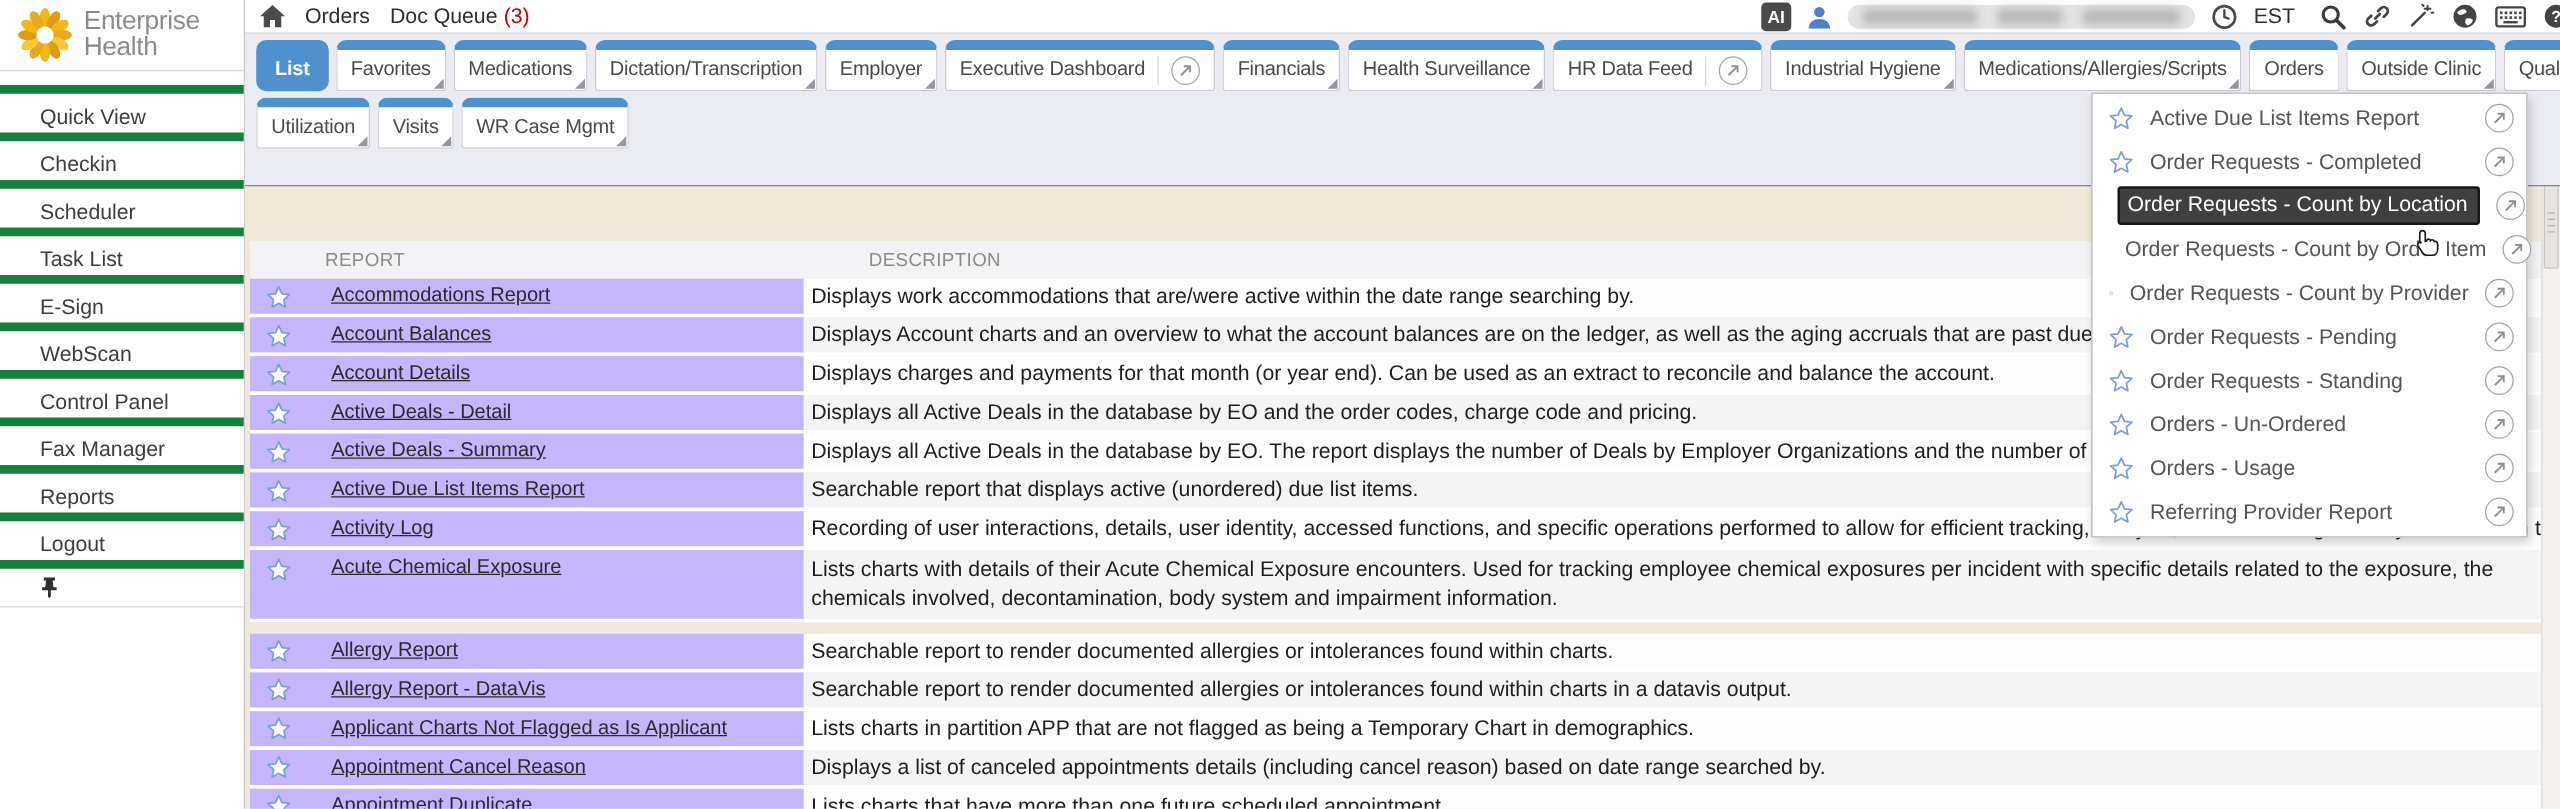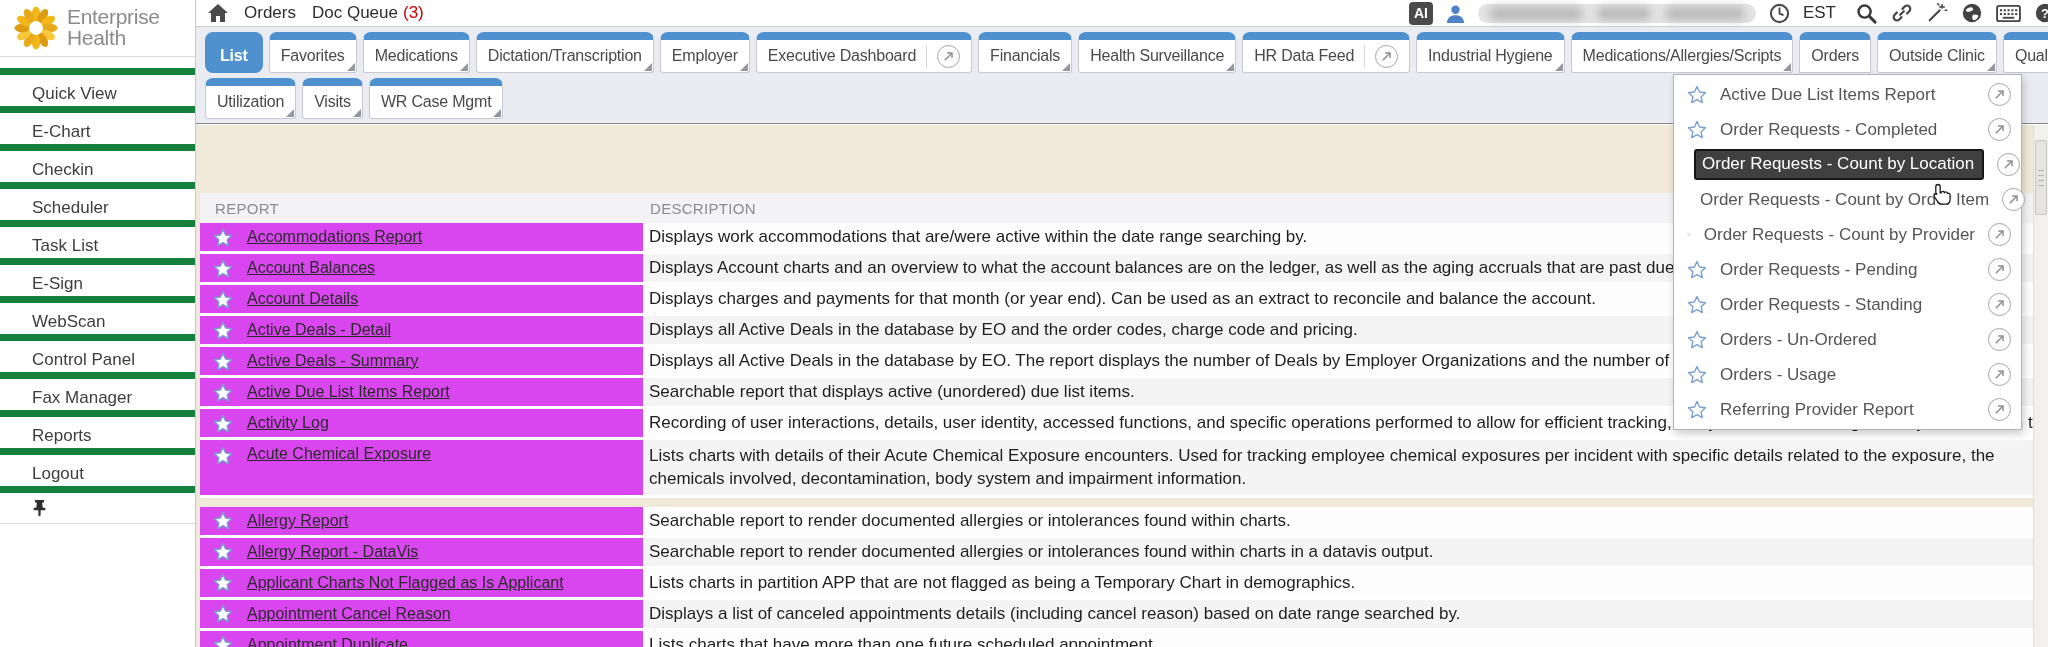--- a/index.html
+++ b/index.html
@@ -41,21 +41,21 @@
     background:#4a4a4a; color:#fff; font-weight:bold; font-size:14px;
     border-radius:4px; width:24px; height:23px; display:flex; align-items:center; justify-content:center;
   }
   .blur-name { display:flex; align-items:center; gap:16px; background:#e4e4e4; border-radius:10px; padding:3px 12px; }
   .blur-name span { display:block; height:13px; background:#b9b9b9; border-radius:3px; filter:blur(4px); }
   .tz { font-size:17px; color:#2e2e2e; }
   .tb-icon { display:flex; align-items:center; cursor:pointer; }
 
   
   .tabstrip {
-    position:absolute; left:196px; top:27px; right:0; height:97px;
+    position:absolute; left:196px; top:27px; right:0; height:122px;
     background:#ebebf2; border-bottom:1px solid #85858e; z-index:15;
     padding:5px 0 0 9px;
   }
   .tabrow { display:flex; gap:6px; margin-bottom:5px; }
   .tab {
     position:relative; display:flex; align-items:center;
     background:#fff; border:1px solid #c9c9d4; border-top:8px solid #4e91ce;
     border-radius:8px 8px 3px 3px; height:41px; padding:0 11px;
     font-size:16px; letter-spacing:-0.2px; color:#4a4a4a; cursor:pointer; white-space:nowrap; flex:0 0 auto;
   }
@@ -71,28 +71,28 @@
     width:23px; height:23px; border:1px solid #a5a5a5; border-radius:50%;
     display:flex; align-items:center; justify-content:center; background:#fff; flex:0 0 auto;
   }
 
   
   .content { position:absolute; left:196px; top:125px; right:0; bottom:0; background:#f0e9da; z-index:1; }
 
   .report-table { position:absolute; left:4px; top:68px; right:0; }
   .thead {
     display:grid; grid-template-columns:443px 1fr; height:30px; align-items:center;
-    background:#f3f3f5; color:#8c8c8c; font-size:15px; letter-spacing:0.3px;
+    background:#f3f3f5; color:#8c8c8c; font-size:15px; letter-spacing:0.3px;padding-left:45px;
   }
   .thead .h1 { padding-left:15px; }
   .thead .h2 { padding-left:7px; }
   .trow { display:grid; grid-template-columns:443px 1fr; }
   .cell-report {
-    background:#d946ef; border-bottom:3px solid #fff;
-    display:flex; align-items:center; gap:14px; padding-left:13px; height:31px;text-align:center;
+    background:#c4b5fd; border-bottom:3px solid #fff;
+    display:flex; align-items:center; gap:32px; padding-left:13px; height:31px;text-align:center;
   }
   .trow.wrap .cell-report { height:auto; align-items:flex-start; padding-top:5px; }
   .trow.wrap .cell-report svg { margin-top:1px; }
   .cell-report a { color:#2b2b2b; font-size:16px; text-decoration:underline; cursor:pointer; }
   .cell-desc {
     background:#fdfdfd; border-bottom:3px solid #fff; font-size:17px; color:#1e1e1e;
     display:flex; align-items:center; padding:0 6px; white-space:nowrap; overflow:hidden;
   }
   .trow.even .cell-desc { background:#f4f4f4; }
   .trow.wrap .cell-desc { white-space:normal; line-height:1.38; padding:4px 6px; align-items:flex-start; }
@@ -147,21 +147,20 @@
         <circle cx="24" cy="24" r="7.5" fill="#fff"></circle>
       </g>
     </svg>
     <div class="logo-text">
       <div>Enterprise</div>
       <div>Health</div>
     </div>
   </div>
   <ul class="side-nav" id="side-nav">
       <li>Quick View</li>
-      <li>E-Chart</li>
       <li>Checkin</li>
       <li>Scheduler</li>
       <li>Task List</li>
       <li>E-Sign</li>
       <li>WebScan</li>
       <li>Control Panel</li>
       <li>Fax Manager</li>
       <li>Reports</li>
       <li>Logout</li>
       <li class="pin-row">

